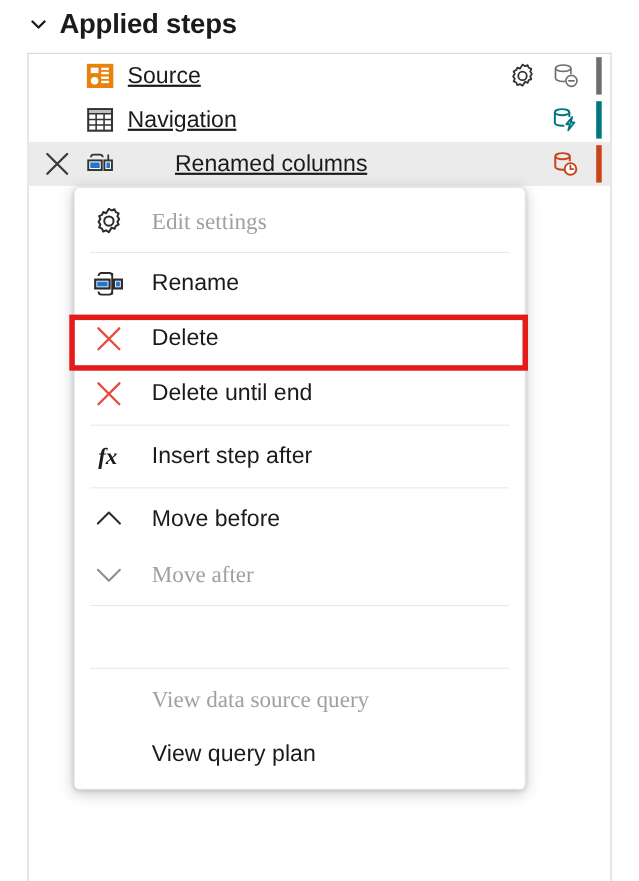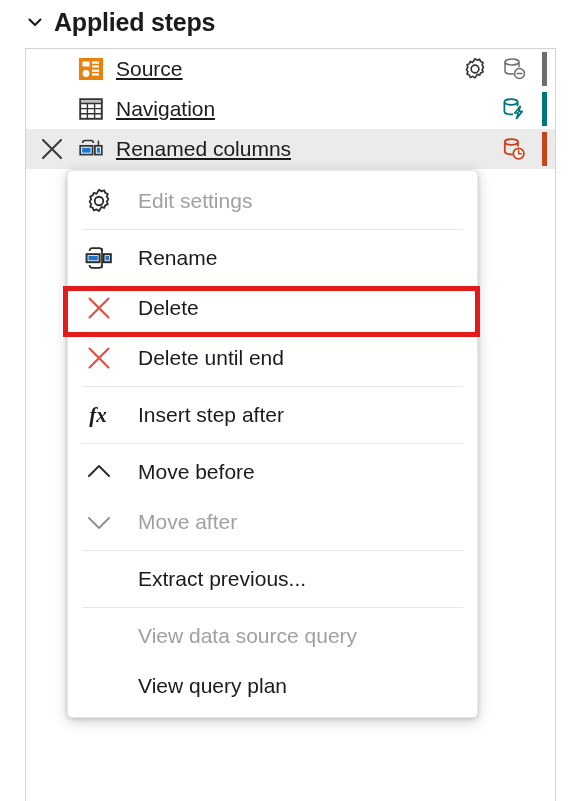--- a/index.html
+++ b/index.html
@@ -64,20 +64,21 @@
     position: relative;
     display: flex;
     align-items: center;
     height: 40px;
     box-sizing: border-box;
     padding-left: 52px;
     padding-right: 0;
   }
   .step-row.selected {
     background: #ebebeb;
+    gap: 43px;
   }
 
   .step-delete-btn {
     position: absolute;
     left: 12px;
     top: 50%;
     transform: translateY(-50%);
     width: 28px;
     height: 28px;
     display: flex;
@@ -152,21 +153,21 @@
 
   .menu-item {
     position: relative;
     display: flex;
     align-items: center;
     height: 50px;
     padding-left: 16px;
     box-sizing: border-box;
     cursor: pointer;
   }
-  .menu-item.disabled { cursor: default; }
+  .menu-item.disabled { cursor: default; font-family: Liberation Serif, serif; }
 
   .menu-icon {
     width: 34px;
     height: 34px;
     flex: 0 0 34px;
     display: flex;
     align-items: center;
     justify-content: flex-start;
   }
   .menu-label {
@@ -372,21 +373,20 @@
         <svg width="30" height="30" viewBox="0 0 30 30" aria-hidden="true">
           <path d="M5 11 L15 21 L25 11" fill="none" stroke="#8f8f8f" stroke-width="1.9" stroke-linecap="round" stroke-linejoin="round"></path>
         </svg>
       </span>
       <span class="menu-label">Move after</span>
     </div>
     <div class="menu-sep"></div>
 
     <div class="menu-item">
       <span class="menu-icon"></span>
-      <span class="menu-label">Extract previous...</span>
     </div>
     <div class="menu-sep"></div>
 
     <div class="menu-item disabled">
       <span class="menu-icon"></span>
       <span class="menu-label">View data source query</span>
     </div>
 
     <div class="menu-item">
       <span class="menu-icon"></span>

